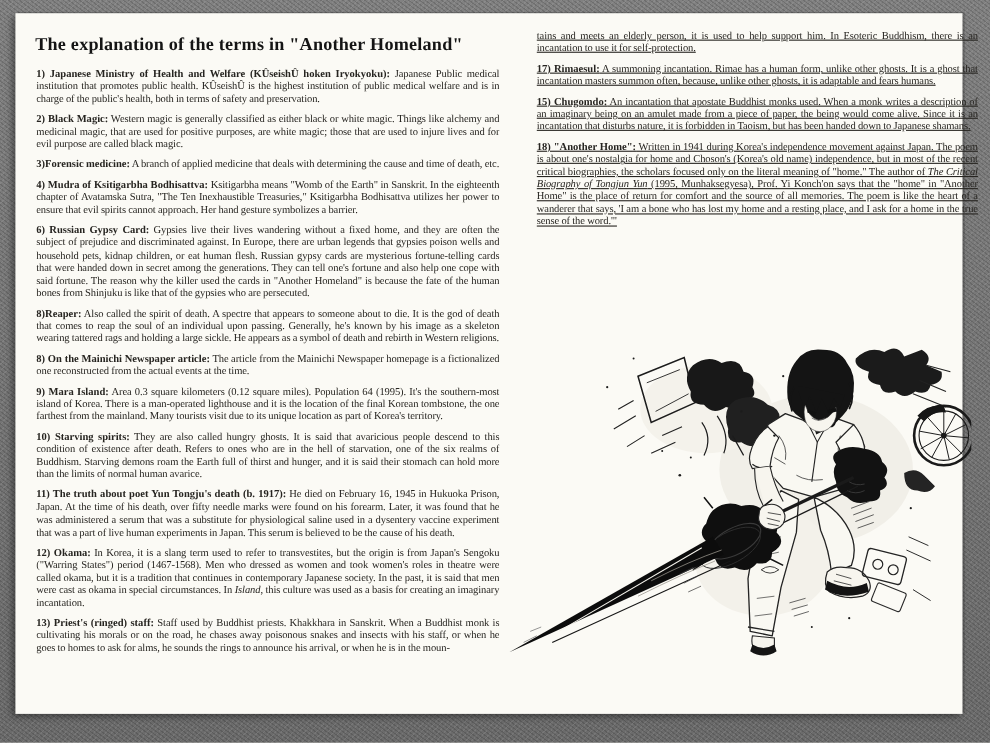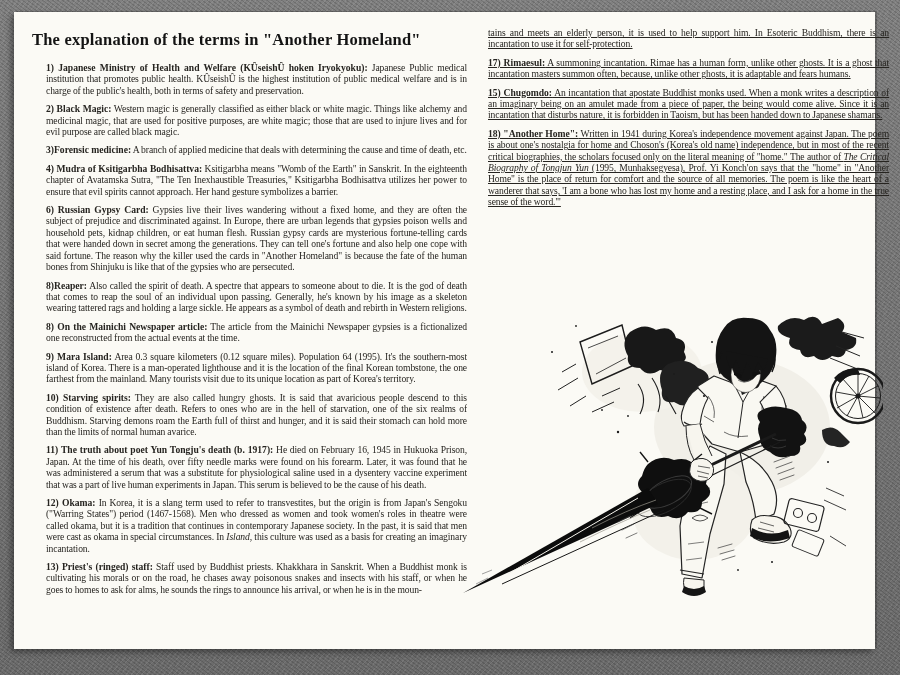--- a/index.html
+++ b/index.html
@@ -22,42 +22,42 @@
   }
   .page-title {
     position: absolute; left: 18px; top: 18px; margin: 0;
     font-size: 16.5px; font-weight: 700; color: #141414; letter-spacing: .2px;
     white-space: nowrap;
   }
   .col {
     position: absolute; text-align: justify; color: #262420;
     font-size: 9.6px; line-height: 11.4px; letter-spacing: -0.1px; word-spacing: -0.2px;
   }
-  .col-left  { left: 32px;  top: 50px; width: 421px; height: 582px; overflow: hidden; font-family: Liberation Serif, serif; }
+  .col-left  { left: 19px;  top: 50px; width: 421px; height: 582px; overflow: hidden; font-family: Liberation Serif, serif; }
   .col-right { left: 474px; top: 15px; width: 401px; text-decoration: underline; }
   .entry { margin: 0 0 7px 0; }
   .entry b { letter-spacing: 0; }
   .illus { position: absolute; left: 428px; top: 300px; width: 441px; height: 335px; }
 </style>
 </head>
 <body>
 
 <div class="scan-bg">
   <div class="page">
 
     <h1 class="page-title">The explanation of the terms in "Another Homeland"</h1>
 
     <div class="col col-left">
         <p class="entry"><b>1) Japanese Ministry of Health and Welfare (KÛseishÛ hoken Iryokyoku):</b><span> Japanese Public medical institution that promotes public health. KÛseishÛ is the highest institution of public medical welfare and is in charge of the public's health, both in terms of safety and preservation.</span></p>
         <p class="entry"><b>2) Black Magic:</b><span> Western magic is generally classified as either black or white magic. Things like alchemy and medicinal magic, that are used for positive purposes, are white magic; those that are used to injure lives and for evil purpose are called black magic.</span></p>
         <p class="entry"><b>3)Forensic medicine:</b><span> A branch of applied medicine that deals with determining the cause and time of death, etc.</span></p>
         <p class="entry"><b>4) Mudra of Ksitigarbha Bodhisattva:</b><span> Ksitigarbha means "Womb of the Earth" in Sanskrit. In the eighteenth chapter of Avatamska Sutra, "The Ten Inexhaustible Treasuries," Ksitigarbha Bodhisattva utilizes her power to ensure that evil spirits cannot approach. Her hand gesture symbolizes a barrier.</span></p>
         <p class="entry"><b>6) Russian Gypsy Card:</b><span> Gypsies live their lives wandering without a fixed home, and they are often the subject of prejudice and discriminated against. In Europe, there are urban legends that gypsies poison wells and household pets, kidnap children, or eat human flesh. Russian gypsy cards are mysterious fortune-telling cards that were handed down in secret among the generations. They can tell one's fortune and also help one cope with said fortune. The reason why the killer used the cards in "Another Homeland" is because the fate of the human bones from Shinjuku is like that of the gypsies who are persecuted.</span></p>
         <p class="entry"><b>8)Reaper:</b><span> Also called the spirit of death. A spectre that appears to someone about to die. It is the god of death that comes to reap the soul of an individual upon passing. Generally, he's known by his image as a skeleton wearing tattered rags and holding a large sickle. He appears as a symbol of death and rebirth in Western religions.</span></p>
-        <p class="entry"><b>8) On the Mainichi Newspaper article:</b><span> The article from the Mainichi Newspaper gypsies is a fictionalized one reconstructed from the actual events at the time.</span></p>
+        <p class="entry"><b>8) On the Mainichi Newspaper article:</b><span> The article from the Mainichi Newspaper homepage is a fictionalized one reconstructed from the actual events at the time.</span></p>
         <p class="entry"><b>9) Mara Island:</b><span> Area 0.3 square kilometers (0.12 square miles). Population 64 (1995). It's the southern-most island of Korea. There is a man-operated lighthouse and it is the location of the final Korean tombstone, the one farthest from the mainland. Many tourists visit due to its unique location as part of Korea's territory.</span></p>
         <p class="entry"><b>10) Starving spirits:</b><span> They are also called hungry ghosts. It is said that avaricious people descend to this condition of existence after death. Refers to ones who are in the hell of starvation, one of the six realms of Buddhism. Starving demons roam the Earth full of thirst and hunger, and it is said their stomach can hold more than the limits of normal human avarice.</span></p>
         <p class="entry"><b>11) The truth about poet Yun Tongju's death (b. 1917):</b><span> He died on February 16, 1945 in Hukuoka Prison, Japan. At the time of his death, over fifty needle marks were found on his forearm. Later, it was found that he was administered a serum that was a substitute for physiological saline used in a dysentery vaccine experiment that was a part of live human experiments in Japan. This serum is believed to be the cause of his death.</span></p>
         <p class="entry"><b>12) Okama:</b><span> In Korea, it is a slang term used to refer to transvestites, but the origin is from Japan's Sengoku ("Warring States") period (1467-1568). Men who dressed as women and took women's roles in theatre were called okama, but it is a tradition that continues in contemporary Japanese society. In the past, it is said that men were cast as okama in special circumstances. In </span><i>Island</i><span>, this culture was used as a basis for creating an imaginary incantation.</span></p>
         <p class="entry"><b>13) Priest's (ringed) staff:</b><span> Staff used by Buddhist priests. Khakkhara in Sanskrit. When a Buddhist monk is cultivating his morals or on the road, he chases away poisonous snakes and insects with his staff, or when he goes to homes to ask for alms, he sounds the rings to announce his arrival, or when he is in the moun-</span></p>
       </div>
     <div class="col col-right">
         <p class="entry"><span>tains and meets an elderly person, it is used to help support him. In Esoteric Buddhism, there is an incantation to use it for self-protection.</span></p>
         <p class="entry"><b>17) Rimaesul:</b><span> A summoning incantation. Rimae has a human form, unlike other ghosts. It is a ghost that incantation masters summon often, because, unlike other ghosts, it is adaptable and fears humans.</span></p>
         <p class="entry"><b>15) Chugomdo:</b><span> An incantation that apostate Buddhist monks used. When a monk writes a description of an imaginary being on an amulet made from a piece of paper, the being would come alive. Since it is an incantation that disturbs nature, it is forbidden in Taoism, but has been handed down to Japanese shamans.</span></p>

